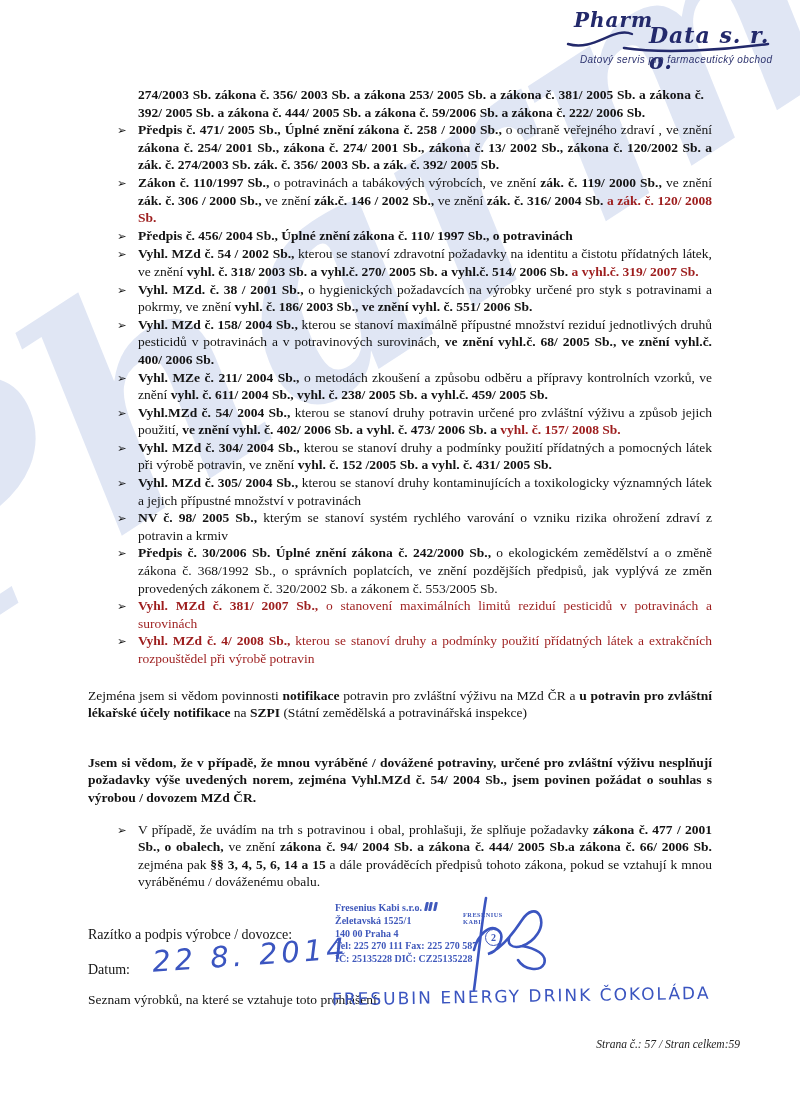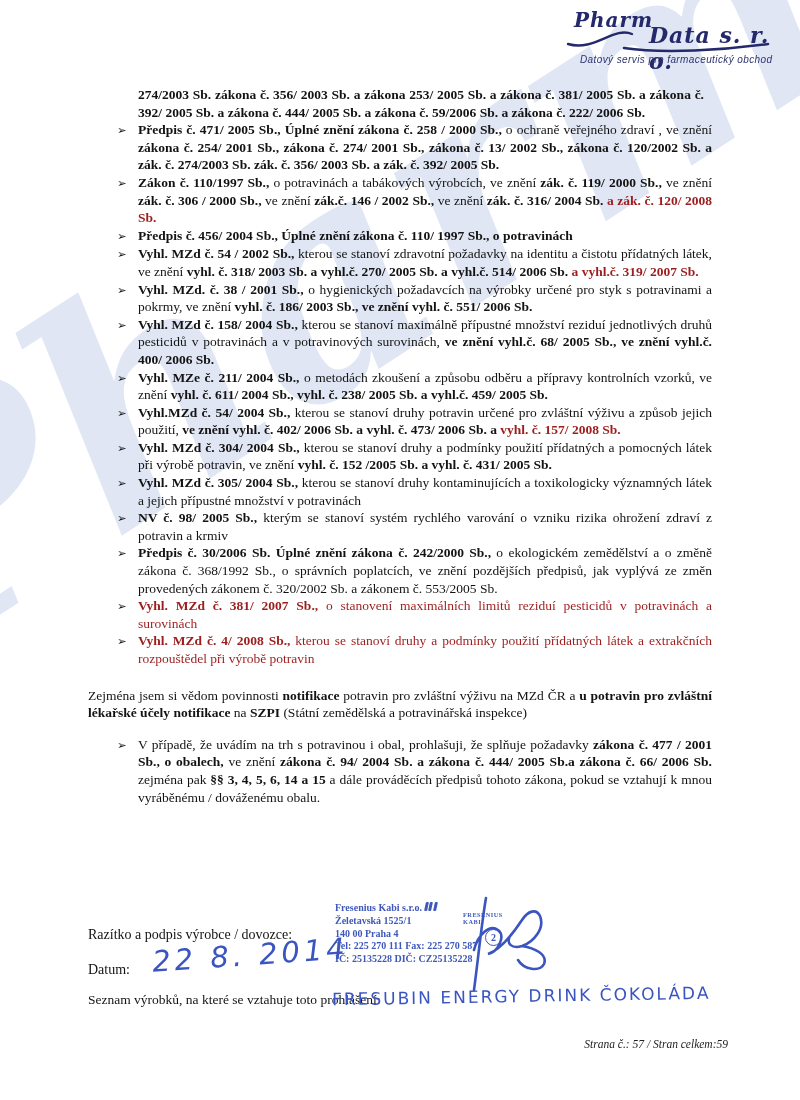--- a/index.html
+++ b/index.html
@@ -48,21 +48,21 @@
         transform:skewX(-12deg);border-radius:1px;}
   .stamp-brand{position:absolute;left:128px;top:9px;font-size:6.3px;line-height:7px;
         letter-spacing:.5px;color:#3f58bb;font-weight:bold;}
   .stamp-circle{position:absolute;left:150px;top:27px;width:15px;height:15px;border:1.6px solid #3f58bb;
         border-radius:50%;text-align:center;line-height:15px;font-size:10px;z-index:3;}
   .signature{position:absolute;left:448px;top:890px;z-index:4;}
   .products-label{position:absolute;left:88px;top:992px;font-size:13.5px;z-index:1;}
   .hand-products{position:absolute;left:332px;top:986px;z-index:2;
         font-family:"DejaVu Sans",sans-serif;color:#3b55c0;font-size:17px;
         letter-spacing:2px;transform:rotate(-1deg);white-space:nowrap;}
-  .page-footer{position:absolute;right:72px;top:1038px;font-style:italic;font-size:11.5px;color:#222;z-index:1;}
+  .page-footer{position:absolute;right:60px;top:1038px;font-style:italic;font-size:11.5px;color:#222;z-index:1;}
 </style>
 </head>
 <body>
 
 <div class="page">
 
   <div class="watermark">PharmData</div>
 
   <div class="logo">
     <svg class="logo-swoosh" width="240" height="62" viewBox="0 0 240 62">
@@ -128,20 +128,21 @@
         <li class="reg">
           <span class="marker">➢</span>
           <div class="li-text"><span class="s-rb">Vyhl. MZd č. 381/ 2007 Sb., </span><span class="s-rn">o stanovení maximálních limitů reziduí pesticidů v potravinách a surovinách</span></div>
         </li>
         <li class="reg">
           <span class="marker">➢</span>
           <div class="li-text"><span class="s-rb">Vyhl. MZd č. 4/ 2008 Sb., </span><span class="s-rn">kterou se stanoví druhy a podmínky použití přídatných látek a extrakčních rozpouštědel při výrobě potravin</span></div>
         </li>
       </ul>
     <p class="para para-a"><span class="s-n">Zejména jsem si vědom povinnosti  </span><span class="s-b">notifikace </span><span class="s-n">potravin pro zvláštní výživu na MZd ČR a </span><span class="s-b">u potravin pro zvláštní lékařské účely notifikace </span><span class="s-n">na </span><span class="s-b">SZPI </span><span class="s-n">(Státní zemědělská a potravinářská inspekce)</span></p>
+    <p class="para para-b"><span class="s-b">Jsem si vědom, že v případě, že mnou vyráběné / dovážené potraviny, určené pro zvláštní výživu nesplňují požadavky výše uvedených norem, zejména Vyhl.MZd č. 54/ 2004 Sb., jsem povinen požádat o souhlas s výrobou / dovozem MZd ČR.</span></p>
     <div class="obal">
       <span class="marker">➢</span>
       <div class="li-text"><span class="s-n">V případě, že uvádím na trh s potravinou i obal, prohlašuji, že splňuje požadavky </span><span class="s-b">zákona č. 477 / 2001 Sb., o obalech, </span><span class="s-n">ve znění </span><span class="s-b">zákona č. 94/ 2004 Sb. a zákona č. 444/ 2005 Sb.a zákona č. 66/ 2006 Sb. </span><span class="s-n">zejména pak </span><span class="s-b">§§ 3, 4, 5, 6, 14 a 15 </span><span class="s-n"> a dále prováděcích předpisů tohoto zákona, pokud se vztahují k mnou vyráběnému / dováženému obalu.</span></div>
     </div>
   </div>
 
   <span class="label-razitko">Razítko a podpis výrobce / dovozce:</span>
   <span class="label-datum">Datum:</span>
   <span class="hand-date">22 8. 2014</span>
 

